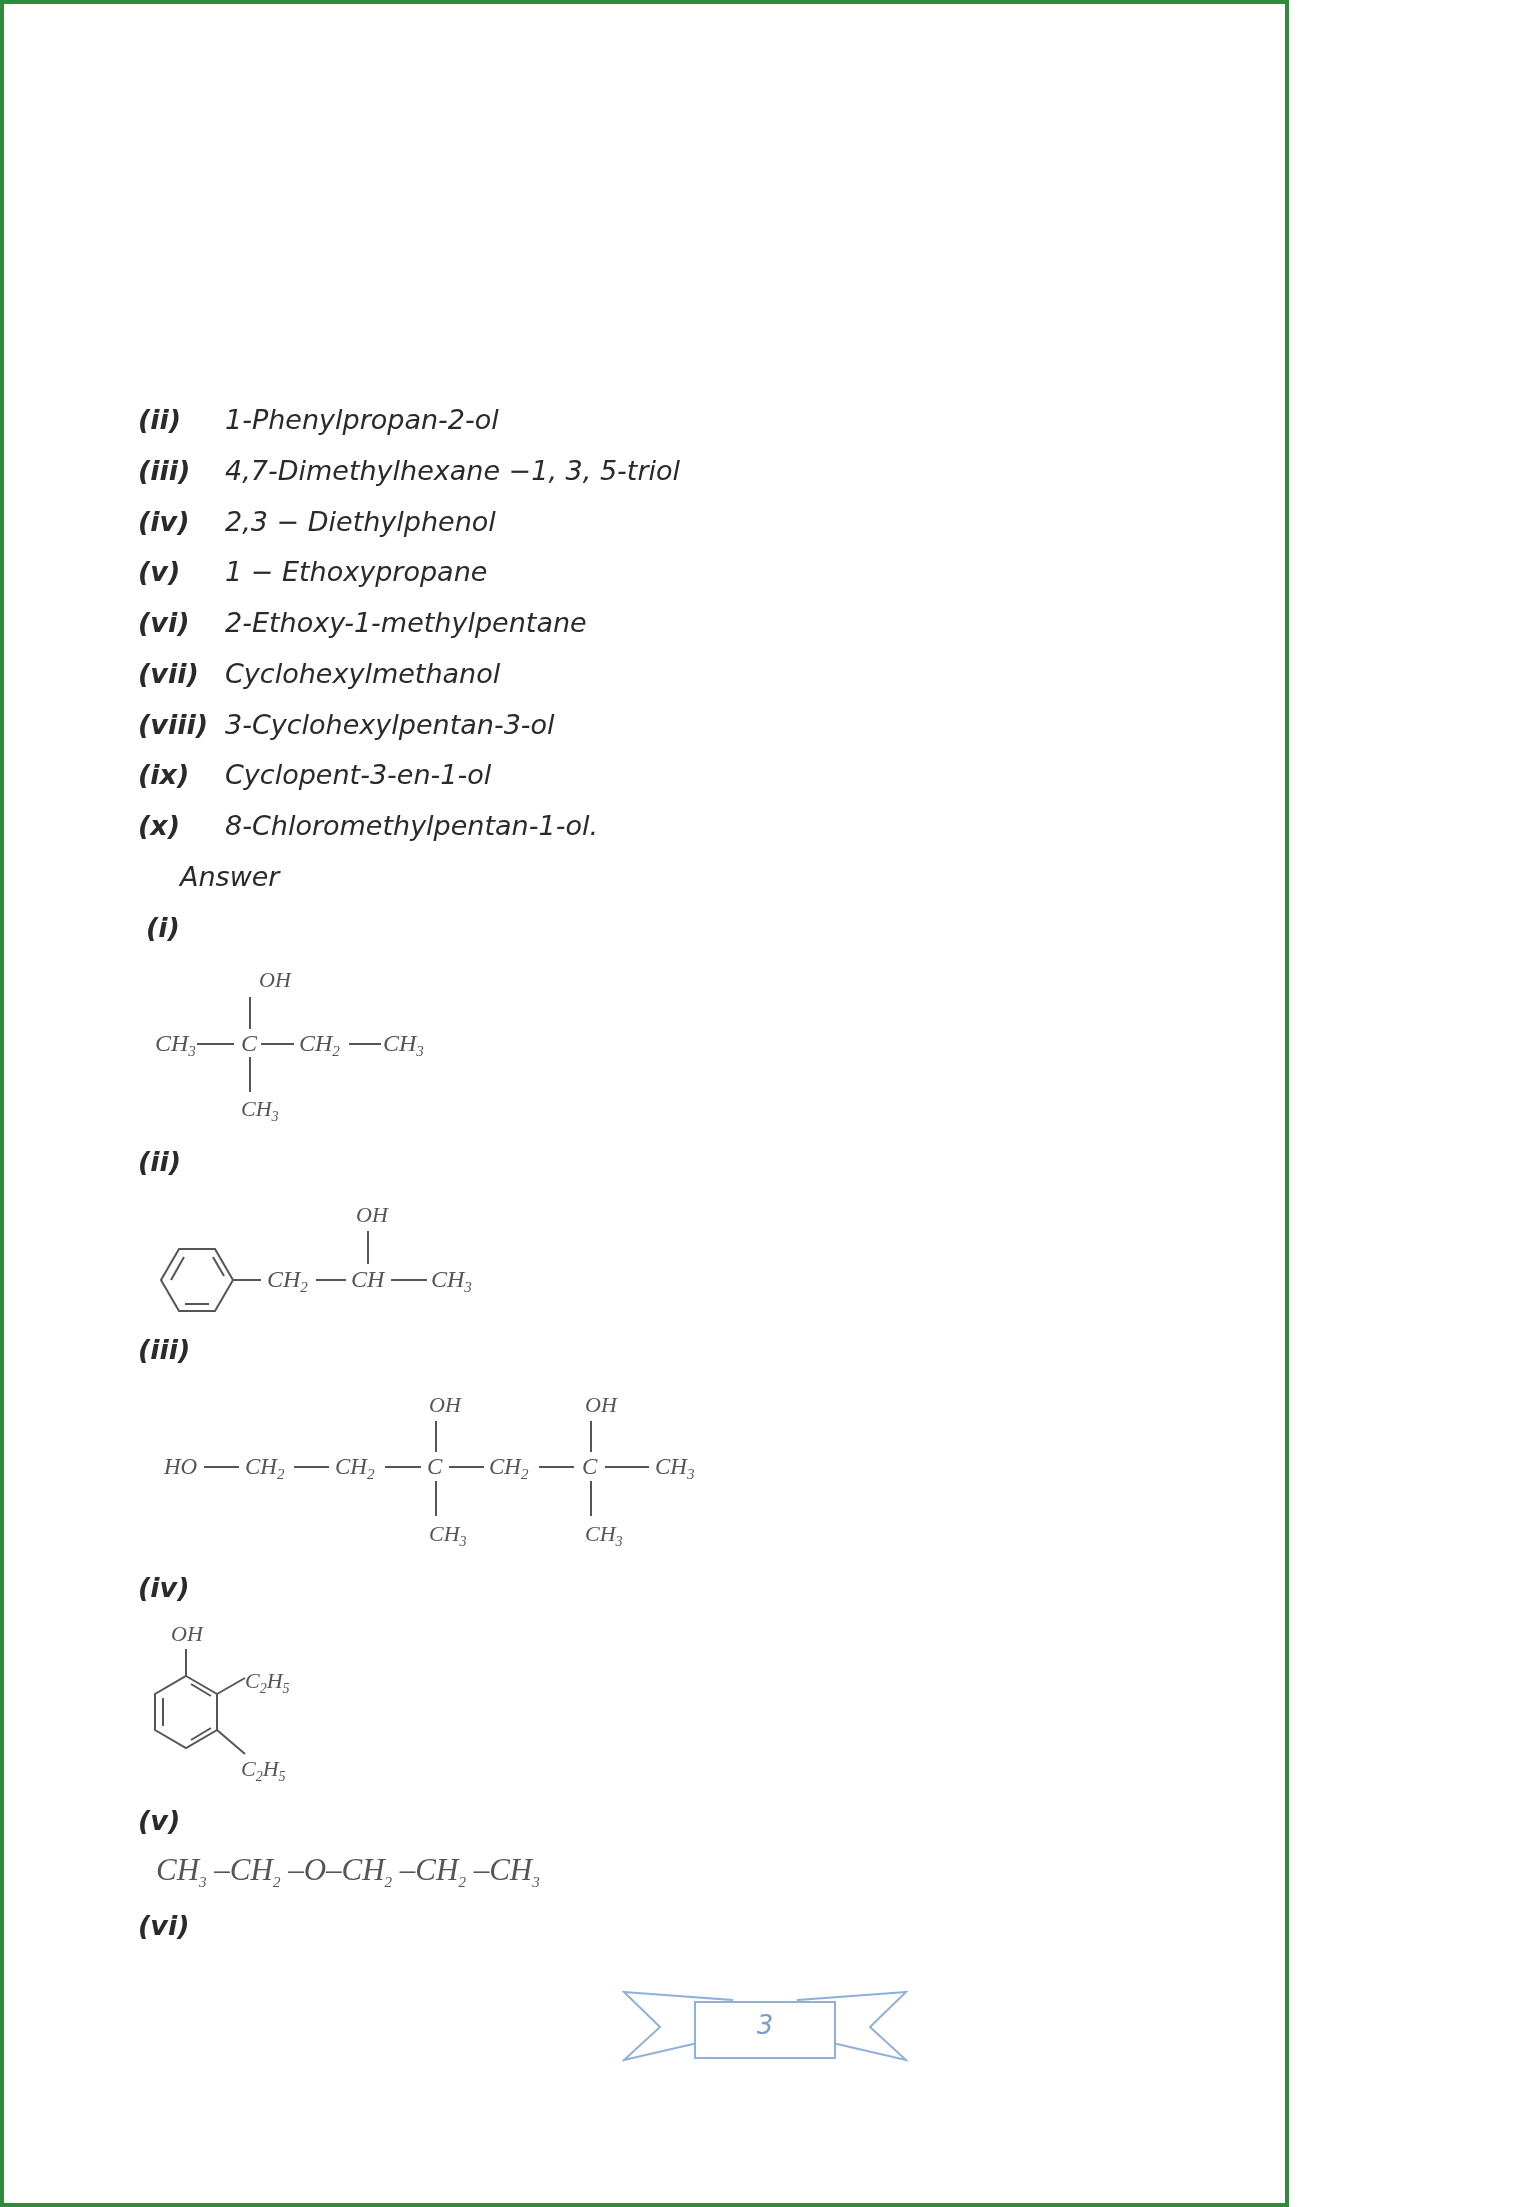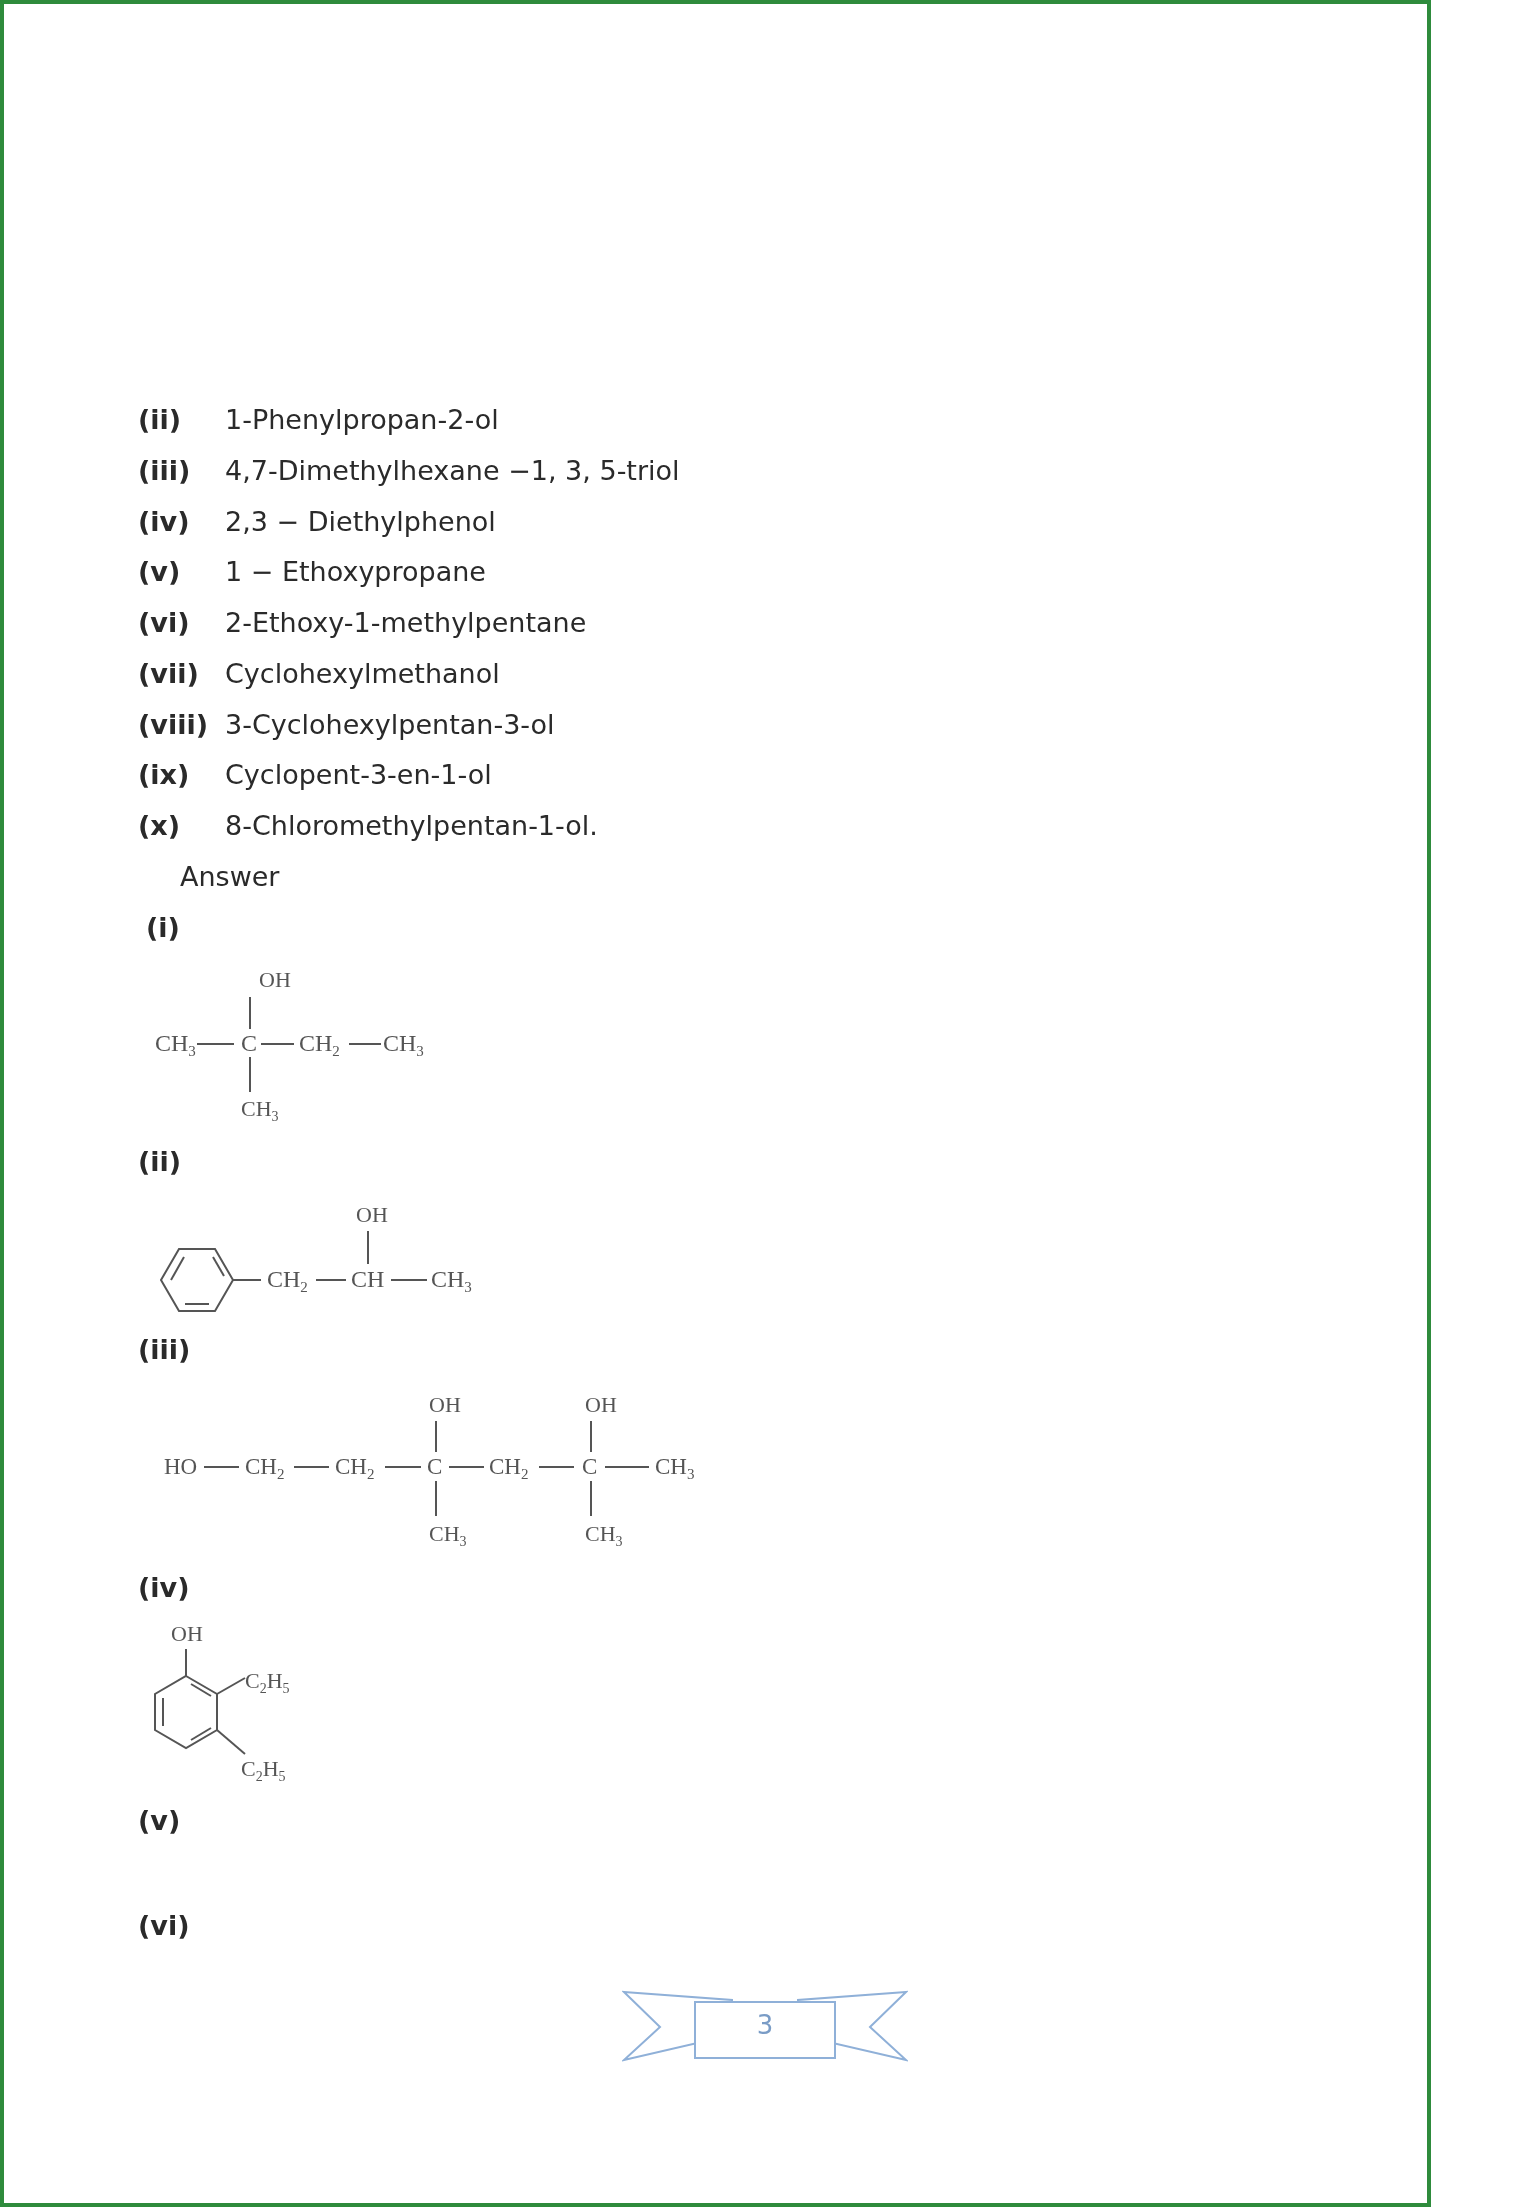--- a/index.html
+++ b/index.html
@@ -1,19 +1,19 @@
 <!DOCTYPE html>
 <html><head>
 <meta charset="utf-8">
 <style>
   html, body { margin: 0; padding: 0; }
   body { width: 1521px; height: 2207px; background: #ffffff; position: relative; overflow: hidden; }
   .page-frame {
-    position: absolute; left: 0; top: 0; width: 1431px; height: 2207px;
-    box-sizing: border-box; border: 4px solid #2e8b3c; background: #fff;
+    position: absolute; left: 0; top: 0; width: 1289px; height: 2207px;
+    box-sizing: border-box; border: 4px solid #2e8b3c; background: #fff; font-style: italic;
   }
   .txt { position: absolute; font-family: "DejaVu Sans", sans-serif; font-size: 27px; color: #2a2a2a; white-space: nowrap; }
   .lbl { font-weight: bold; }
   .q-row { position: absolute; left: 134px; height: 40px; }
   .q-row .lbl { position: absolute; left: 0; top: 0; }
   .q-row .name { position: absolute; left: 87px; top: 0; }
   .answer-lbl { position: absolute; left: 134px; font-weight: bold; }
   .chem { position: absolute; font-family: "Liberation Serif", serif; color: #555; }
   .chem text { font-family: "Liberation Serif", serif; fill: #555; }
   .chem line, .chem polygon, .chem path { stroke: #555; stroke-width: 2; fill: none; }
@@ -128,20 +128,23 @@
     <line x1="24" y1="82" x2="24" y2="110"></line>
     <line x1="52" y1="68" x2="72" y2="80"></line>
     <line x1="52" y1="124" x2="72" y2="112"></line>
     <line x1="78" y1="78" x2="106" y2="62"></line>
     <text x="106" y="72" font-size="22">C<tspan font-size="14" dy="5">2</tspan><tspan dy="-5">H</tspan><tspan font-size="14" dy="5">5</tspan></text>
     <line x1="78" y1="114" x2="106" y2="138"></line>
     <text x="102" y="160" font-size="22">C<tspan font-size="14" dy="5">2</tspan><tspan dy="-5">H</tspan><tspan font-size="14" dy="5">5</tspan></text>
   </svg>
 
   <div class="txt answer-lbl" style="top:1801px;">(v)</div>
+  <div class="chem" style="left:152px; top:1848px; font-size:31px; white-space:nowrap;">
+    <span>CH<sub style="font-size:15px">3</sub> –CH<sub style="font-size:15px">2</sub> –O–CH<sub style="font-size:15px">2</sub> –CH<sub style="font-size:15px">2</sub> –CH<sub style="font-size:15px">3</sub></span>
+  </div>
 
   <div class="txt answer-lbl" style="top:1906px;">(vi)</div>
 
   <div class="page-num-wrap">
     <svg width="286" height="80" style="position:absolute;left:0;top:0;">
       <polygon points="2,2 110,10 110,45 2,70 38,37" fill="none" stroke="#8fb0d8" stroke-width="2"></polygon>
       <polygon points="284,2 176,10 176,45 284,70 248,37" fill="none" stroke="#8fb0d8" stroke-width="2"></polygon>
       <rect x="73" y="12" width="140" height="56" fill="#fff" stroke="#8fb0d8" stroke-width="2"></rect>
     </svg>
     <div class="page-num">3</div>

